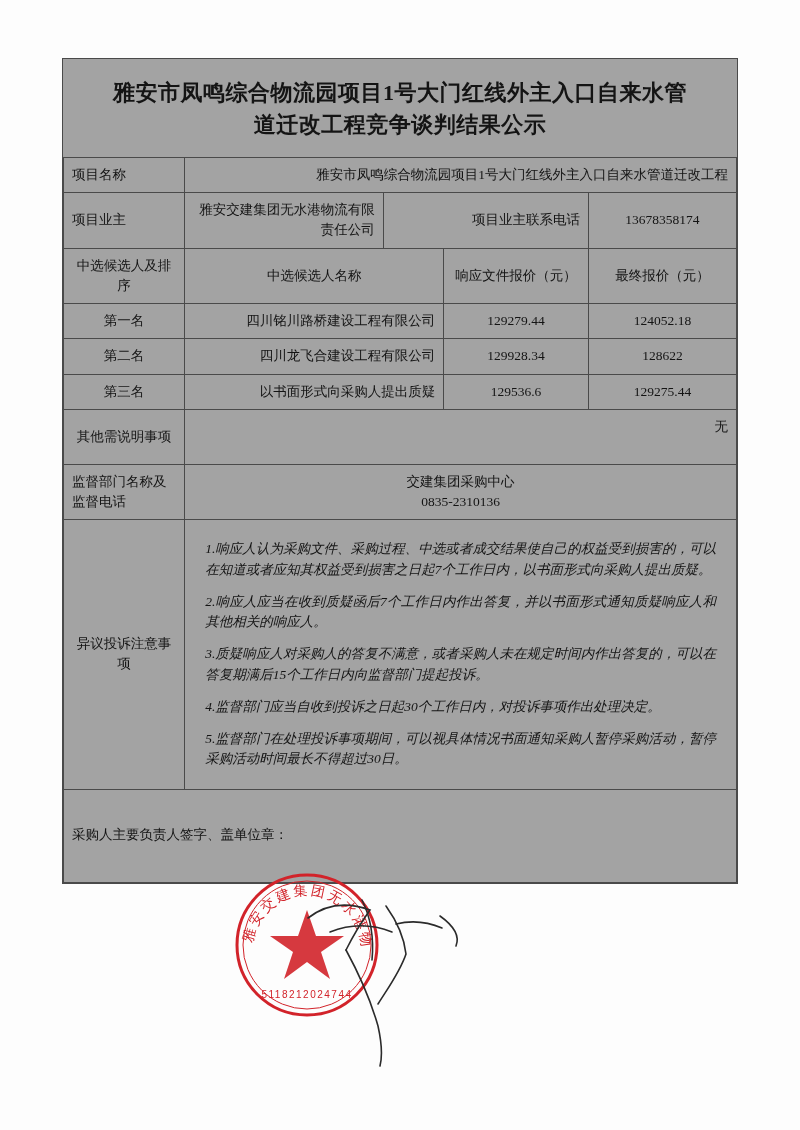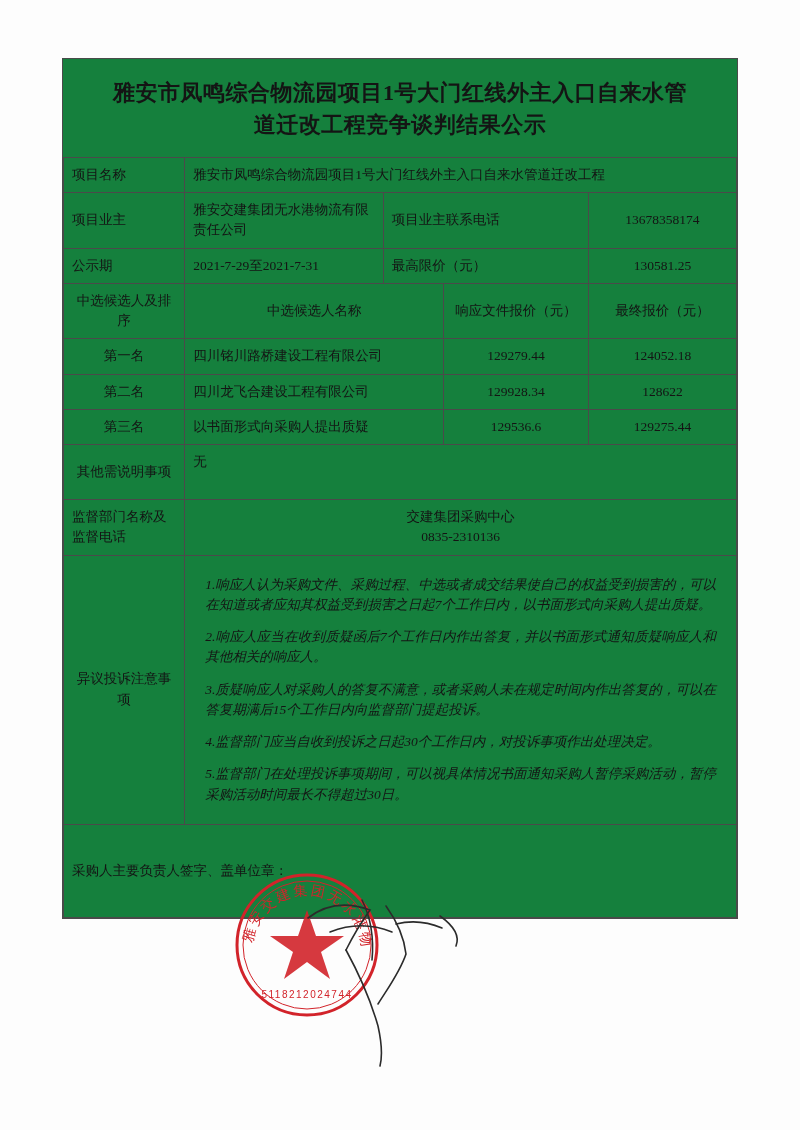--- a/index.html
+++ b/index.html
@@ -22,21 +22,21 @@
     height: 1130px;
     background: #fdfdfd;
   }
   .doc {
     position: absolute;
     left: 62px;
     top: 58px;
     width: 676px;
     border: 1.5px solid #4a4a4a;
     box-sizing: border-box;
-    background: #15803d;
+    background: #a3a3a3;
   }
   .title {
     text-align: center;
     font-size: 22px;
     font-weight: bold;
     line-height: 1.45;
     letter-spacing: 0.5px;
     padding: 18px 40px 16px 40px;
     box-sizing: border-box;
   }
@@ -53,21 +53,21 @@
     line-height: 1.5;
   }
   td.lbl {
     text-align: left;
     padding-left: 12px;
   }
   td.lbl-c {
     text-align: center;
   }
   td.val {
-    text-align: left;
+    text-align: right;
     padding-left: 12px;
   }
   td.val-c {
     text-align: center;
     margin-left: 36px;
   }
   .small { font-size: 13px; }
   .cand-head td { text-align: center; }
   .notes {
     font-size: 12.5px;
@@ -132,26 +132,20 @@
       </tr>
 
       <tr>
         <td class="lbl">项目业主</td>
         <td class="val" colspan="2">雅安交建集团无水港物流有限责任公司</td>
         <td class="val" colspan="2">项目业主联系电话</td>
         <td class="val-c">13678358174</td>
       </tr>
 
 
-      <tr>
-        <td class="lbl">公示期</td>
-        <td class="val" colspan="2">2021-7-29至2021-7-31</td>
-        <td class="val" colspan="2">最高限价（元）</td>
-        <td class="val-c">130581.25</td>
-      </tr>
 
       <tr class="cand-head">
         <td>中选候选人及排序</td>
         <td colspan="3">中选候选人名称</td>
         <td>响应文件报价（元）</td>
         <td>最终报价（元）</td>
       </tr>
 
       <tr>
         <td class="lbl-c">第一名</td>

